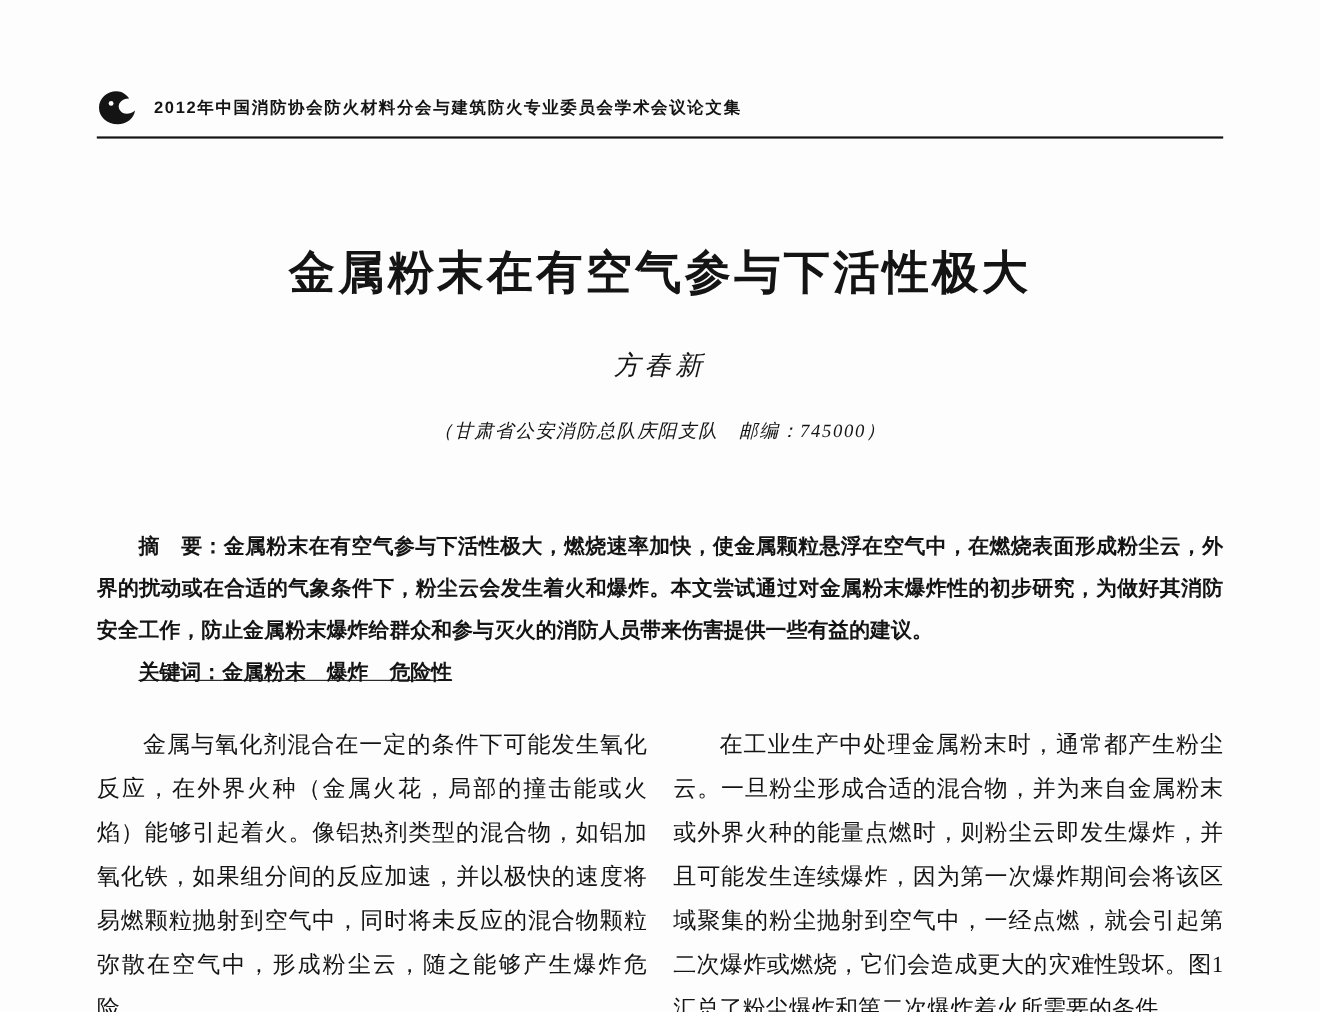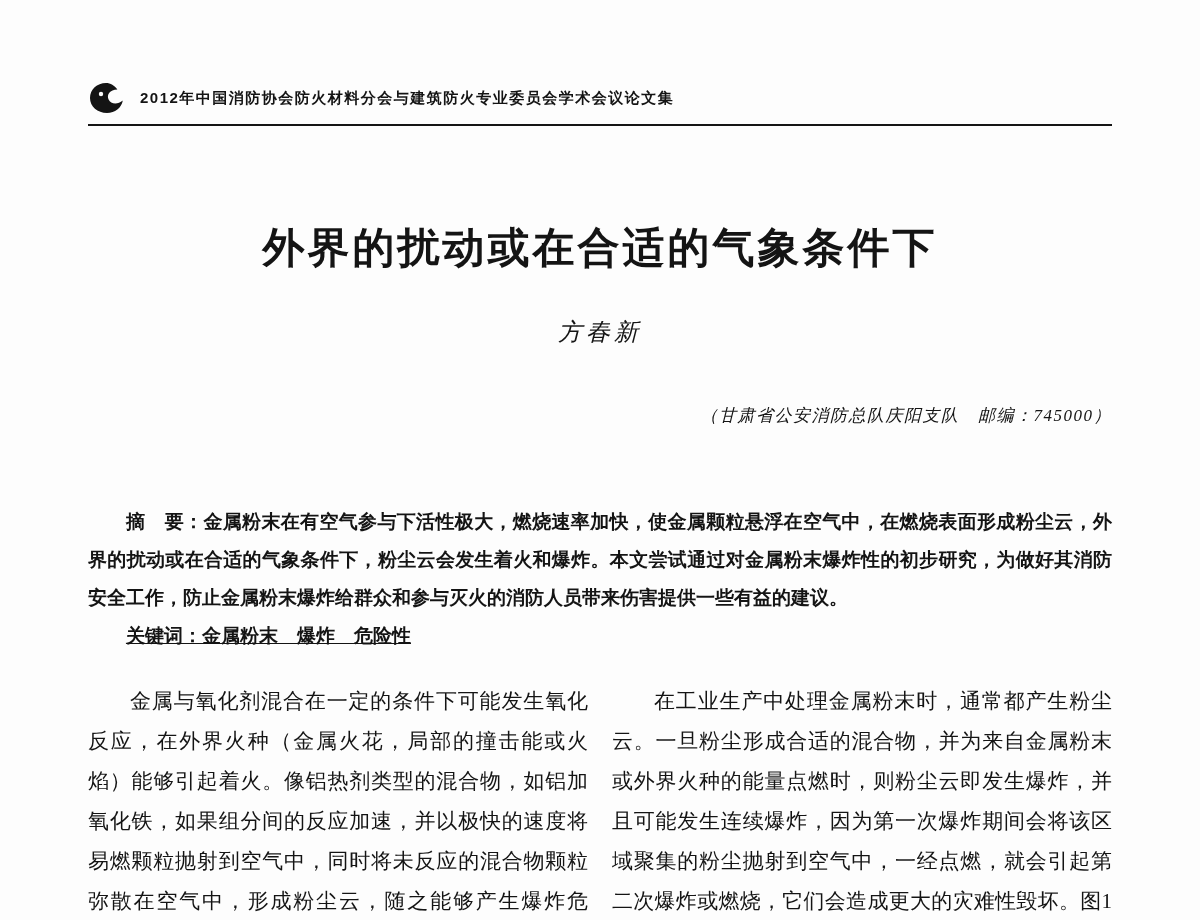--- a/index.html
+++ b/index.html
@@ -48,25 +48,25 @@
     font-family:"Liberation Sans","DejaVu Sans",sans-serif;
   }
   .author {
     text-align:center;
     font-size:24px;
     font-style:italic;
     margin-top:40px;
     letter-spacing:4px;
   }
   .affiliation {
-    text-align:right;
+    text-align:center;
     font-size:17px;
     font-style:italic;
     letter-spacing:1.5px;
-    margin-top:56px;
+    margin-top:32px;
   }
 
   
   .abstract {
     margin-top:76px;
     font-size:19px;
     line-height:38px;
     text-align:justify;
     text-indent:2em;
     font-weight:600;
@@ -104,21 +104,21 @@
       <span class="logo">
         <svg width="36" height="32" viewBox="0 0 36 32" aria-hidden="true">
           <path d="M18 1 C9 1 2 7.5 2 16 c0 8.5 7.5 15 17 15 c8 0 14.5-5 15.8-12.5 c-5.5 4.5-12 3.5-14.2-1 c-2.2-4.5 1.2-10 8.8-10 C26.5 3.5 22.5 1 18 1 Z" fill="#141414"></path>
           <circle cx="13" cy="12" r="2.2" fill="#fdfdfd"></circle>
         </svg>
       </span>
       <span class="header-text">2012年中国消防协会防火材料分会与建筑防火专业委员会学术会议论文集</span>
     </header>
     <hr class="header-rule">
 
-    <h1 class="title">外界的扰动或在合适的气象条件下</h1>
+    <h1 class="title">金属粉末在有空气参与下活性极大</h1>
 
     <div class="author">方春新</div>
 
     <div class="affiliation">（甘肃省公安消防总队庆阳支队　邮编：745000）</div>
 
     <p class="abstract"><span class="label">摘　要：</span><span>金属粉末在有空气参与下活性极大，燃烧速率加快，使金属颗粒悬浮在空气中，在燃烧表面形成粉尘云，外界的扰动或在合适的气象条件下，粉尘云会发生着火和爆炸。本文尝试通过对金属粉末爆炸性的初步研究，为做好其消防安全工作，防止金属粉末爆炸给群众和参与灭火的消防人员带来伤害提供一些有益的建议。</span></p>
 
     <p class="kw-line"><span class="label">关键词：</span><span>金属粉末　爆炸　危险性</span></p>
 
     <div class="columns">

